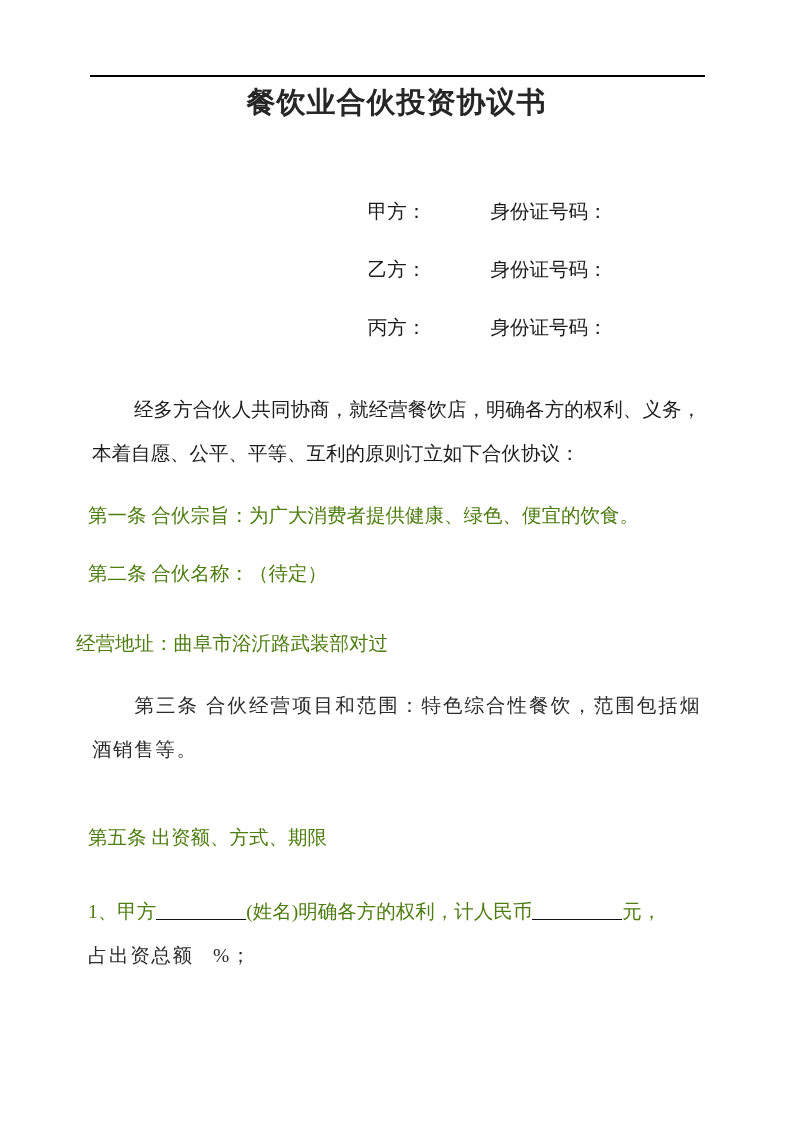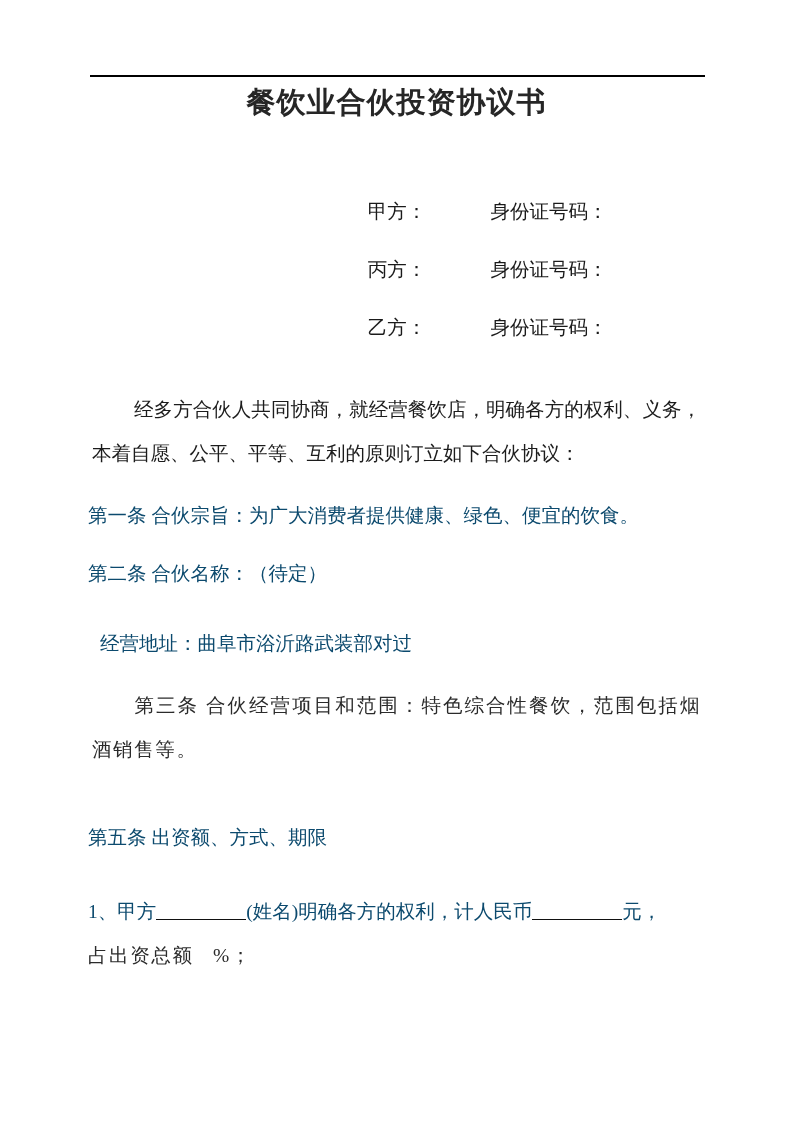--- a/index.html
+++ b/index.html
@@ -85,36 +85,36 @@
     margin: 4px;
   }
   .para .ind {
     display: inline-block;
     width: 42px;
   }
 
   .clause {
     font-size: 19.5px;
     line-height: 44px;
-    color: #0c4a6e;
+    color: #4d7c0f;
     padding: 0 88px;
     margin: 0;
     white-space: nowrap;
   }
 
   
   .fs {
     font-family: "Liberation Serif", "DejaVu Serif", serif;
     font-weight: normal;
     letter-spacing: 1.6px;
     color: #2b2b2b;
   }
 
   .addr-line {
-    padding-left: 100px;
+    padding-left: 76px;
   }
 
   .blank {
     display: inline-block;
     border-bottom: 1.5px solid #111;
     height: 1em;
     vertical-align: -2px;
   }
   .blank-md { width: 62px; }
   .blank-lg { width: 90px; }
@@ -138,24 +138,24 @@
   <div class="header-rule"></div>
 
   <div class="doc-title">餐饮业合伙投资协议书</div>
 
   <div class="body-block">
 
     <div class="party-row">
       <span class="party-label">甲方：</span><span class="party-id-label">身份证号码：</span>
     </div>
     <div class="party-row">
-      <span class="party-label">丙方：</span><span class="party-id-label">身份证号码：</span>
+      <span class="party-label">乙方：</span><span class="party-id-label">身份证号码：</span>
     </div>
     <div class="party-row">
-      <span class="party-label">乙方：</span><span class="party-id-label">身份证号码：</span>
+      <span class="party-label">丙方：</span><span class="party-id-label">身份证号码：</span>
     </div>
 
     <div class="spacer-sm"></div>
 
     <p class="para"><span class="ind"></span><span>经多方合伙人共同协商，就经营餐饮店，明确各方的权利、义务，本着自愿、公平、平等、互利的原则订立如下合伙协议：</span></p>
 
     <div class="spacer-sm"></div>
 
     <p class="clause"><span class="ind"></span><span>第一条 合伙宗旨：为广大消费者提供健康、绿色、便宜的饮食。</span></p>
 

